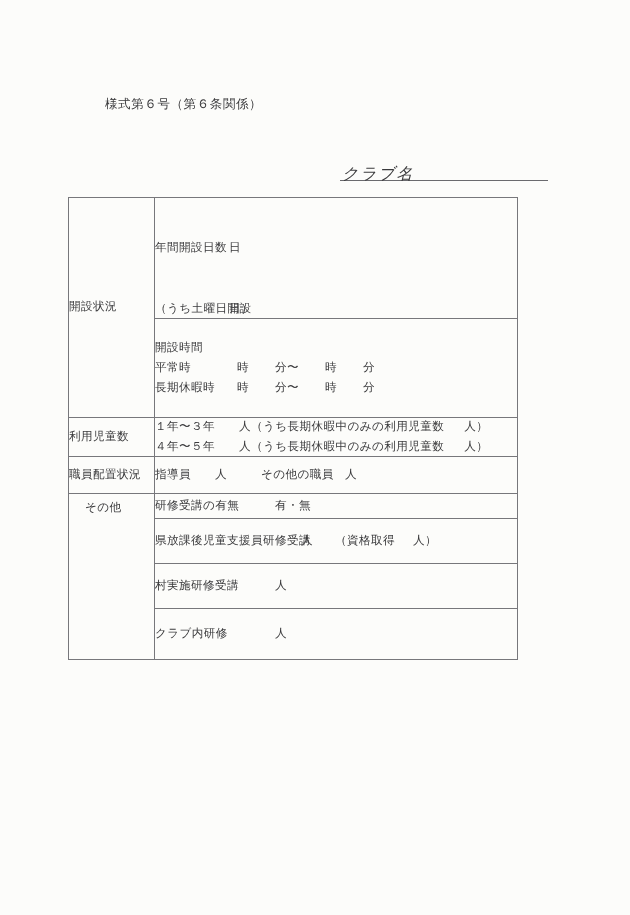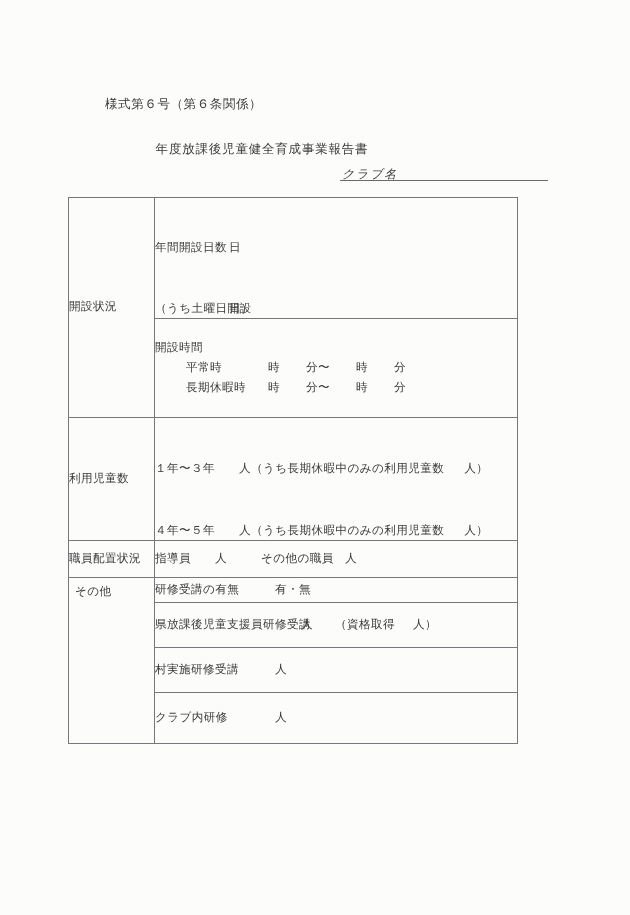--- a/index.html
+++ b/index.html
@@ -47,21 +47,21 @@
   .club-line {
     position: absolute;
     left: 340px;
     top: 164px;
     width: 208px;
     border-bottom: 1px solid #6a6a6e;
     height: 17px;
     box-sizing: border-box;
   }
   .club-line .club-label {
-    font-size: 12px;
+    font-size: 16px;
     font-style: italic;
     letter-spacing: 1.8px;
     display: inline-block;
     padding-left: 2px;
   }
 
   
   .form-table {
     position: absolute;
     left: 68px;
@@ -77,21 +77,21 @@
     padding: 0;
     vertical-align: middle;
   }
   .col-label {
     width: 86px;
     letter-spacing: 0.4px;
   }
   .col-label.topleft {
     text-align: left;
     vertical-align: top;
-    padding: 5px 0 0 6px;
+    padding: 5px 0 0 16px;
   }
   .col-body {
     padding: 4px 6px 4px 7px;
     vertical-align: top;
   }
   .col-body.mid {
     vertical-align: middle;
   }
 
   
@@ -99,49 +99,48 @@
     display: block;
     white-space: nowrap;
     letter-spacing: 0.4px;
   }
   .fline + .fline { margin-top: 2px; }
 
   .sp-lg { display: inline-block; width: 74px; margin-top: 41px; }
   .sp-md { display: inline-block; width: 46px; }
 
   
-  .timerow { white-space: nowrap; letter-spacing: 0.4px; margin-left: 31px; }
+  .timerow { white-space: nowrap; letter-spacing: 0.4px; }
   .tr-name  { display: inline-block; width: 82px; }
   .tr-h1    { display: inline-block; width: 38px; }
   .tr-m1    { display: inline-block; width: 50px; }
   .tr-h2    { display: inline-block; width: 38px; }
 
   
-  .ch-grade { display: inline-block; width: 84px; margin-top: 42px; }
+  .ch-grade { display: inline-block; width: 84px; }
   .ch-tail  { display: inline-block; width: 44px; text-align: right; }
 
   
   .st-a { display: inline-block; width: 60px; }
   .st-b { display: inline-block; width: 46px; }
   .st-c { display: inline-block; width: 84px; }
 
   
   .tn-a { display: inline-block; width: 120px; }
   .tn-b { display: inline-block; width: 34px; }
   .tn-c { display: inline-block; width: 78px; }
   .tn-d { display: inline-block; width: 100px; }
 </style>
 </head>
 <body>
 
 <div class="page">
 
   <div class="form-number">様式第６号（第６条関係）</div>
 
-  <div class="doc-title">年度放課後児童健全育成事業報告書</div>
 
   <div class="club-line">
     <span class="club-label">クラブ名</span>
   </div>
 
   <table class="form-table">
     <colgroup>
         <col class="col-label">
         <col>
       </colgroup>

